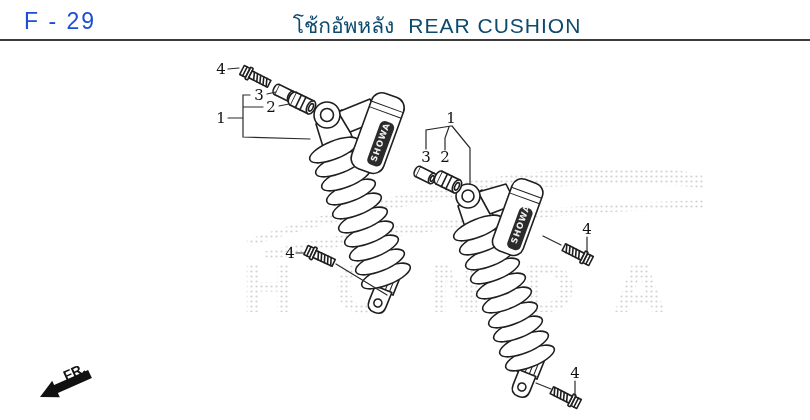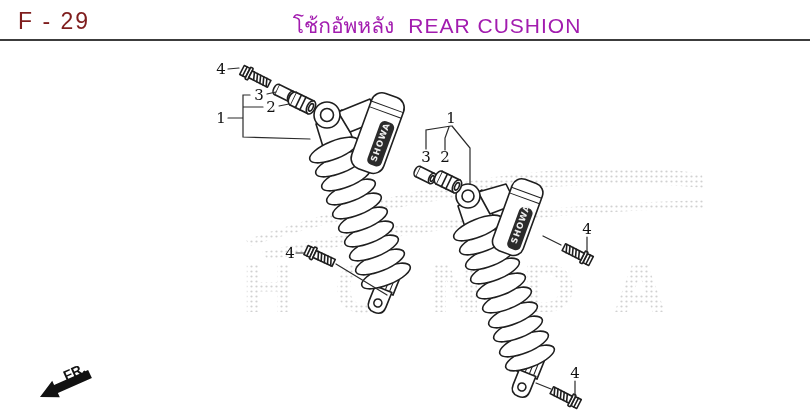--- a/index.html
+++ b/index.html
@@ -1,19 +1,19 @@
 <!DOCTYPE html>
 <html><head>
 <meta charset="utf-8">
 <style>
   html,body{margin:0;padding:0;background:#fff;}
   #page{position:relative;width:810px;height:420px;background:#ffffff;overflow:hidden;
         font-family:"Liberation Sans",sans-serif;}
-  .page-code{position:absolute;left:18px;top:8px;font-size:23px;letter-spacing:2px;color:#7f1d1d;white-space:nowrap;}
-  .title{position:absolute;top:9px;left:437px;transform:translateX(-50%);font-size:21px;color:#a21caf;white-space:nowrap;}
+  .page-code{position:absolute;left:24px;top:8px;font-size:23px;letter-spacing:2px;color:#1d4ed8;white-space:nowrap;}
+  .title{position:absolute;top:9px;left:437px;transform:translateX(-50%);font-size:21px;color:#0c4a6e;white-space:nowrap;}
   .title .thai{font-family:"DejaVu Sans",sans-serif;}
   .title .en{margin-left:14px;letter-spacing:1px;}
   .rule{position:absolute;top:39px;left:0;width:810px;height:2px;background:#3c3c3c;}
   svg{position:absolute;left:0;top:0;}
   .ln{stroke:#1f1f1f;stroke-width:1.6;fill:none;stroke-linecap:round;stroke-linejoin:round;}
   .wfill{fill:#ffffff;}
   .thin{stroke:#1f1f1f;stroke-width:1;}
   .leader{stroke:#2a2a2a;stroke-width:1.2;fill:none;stroke-linecap:round;}
   .callout{font-family:"DejaVu Serif",serif;font-size:15px;fill:#111;}
   .brand{font-family:"DejaVu Sans",sans-serif;font-weight:bold;font-size:8.5px;fill:#f0f0f0;letter-spacing:1px;}

